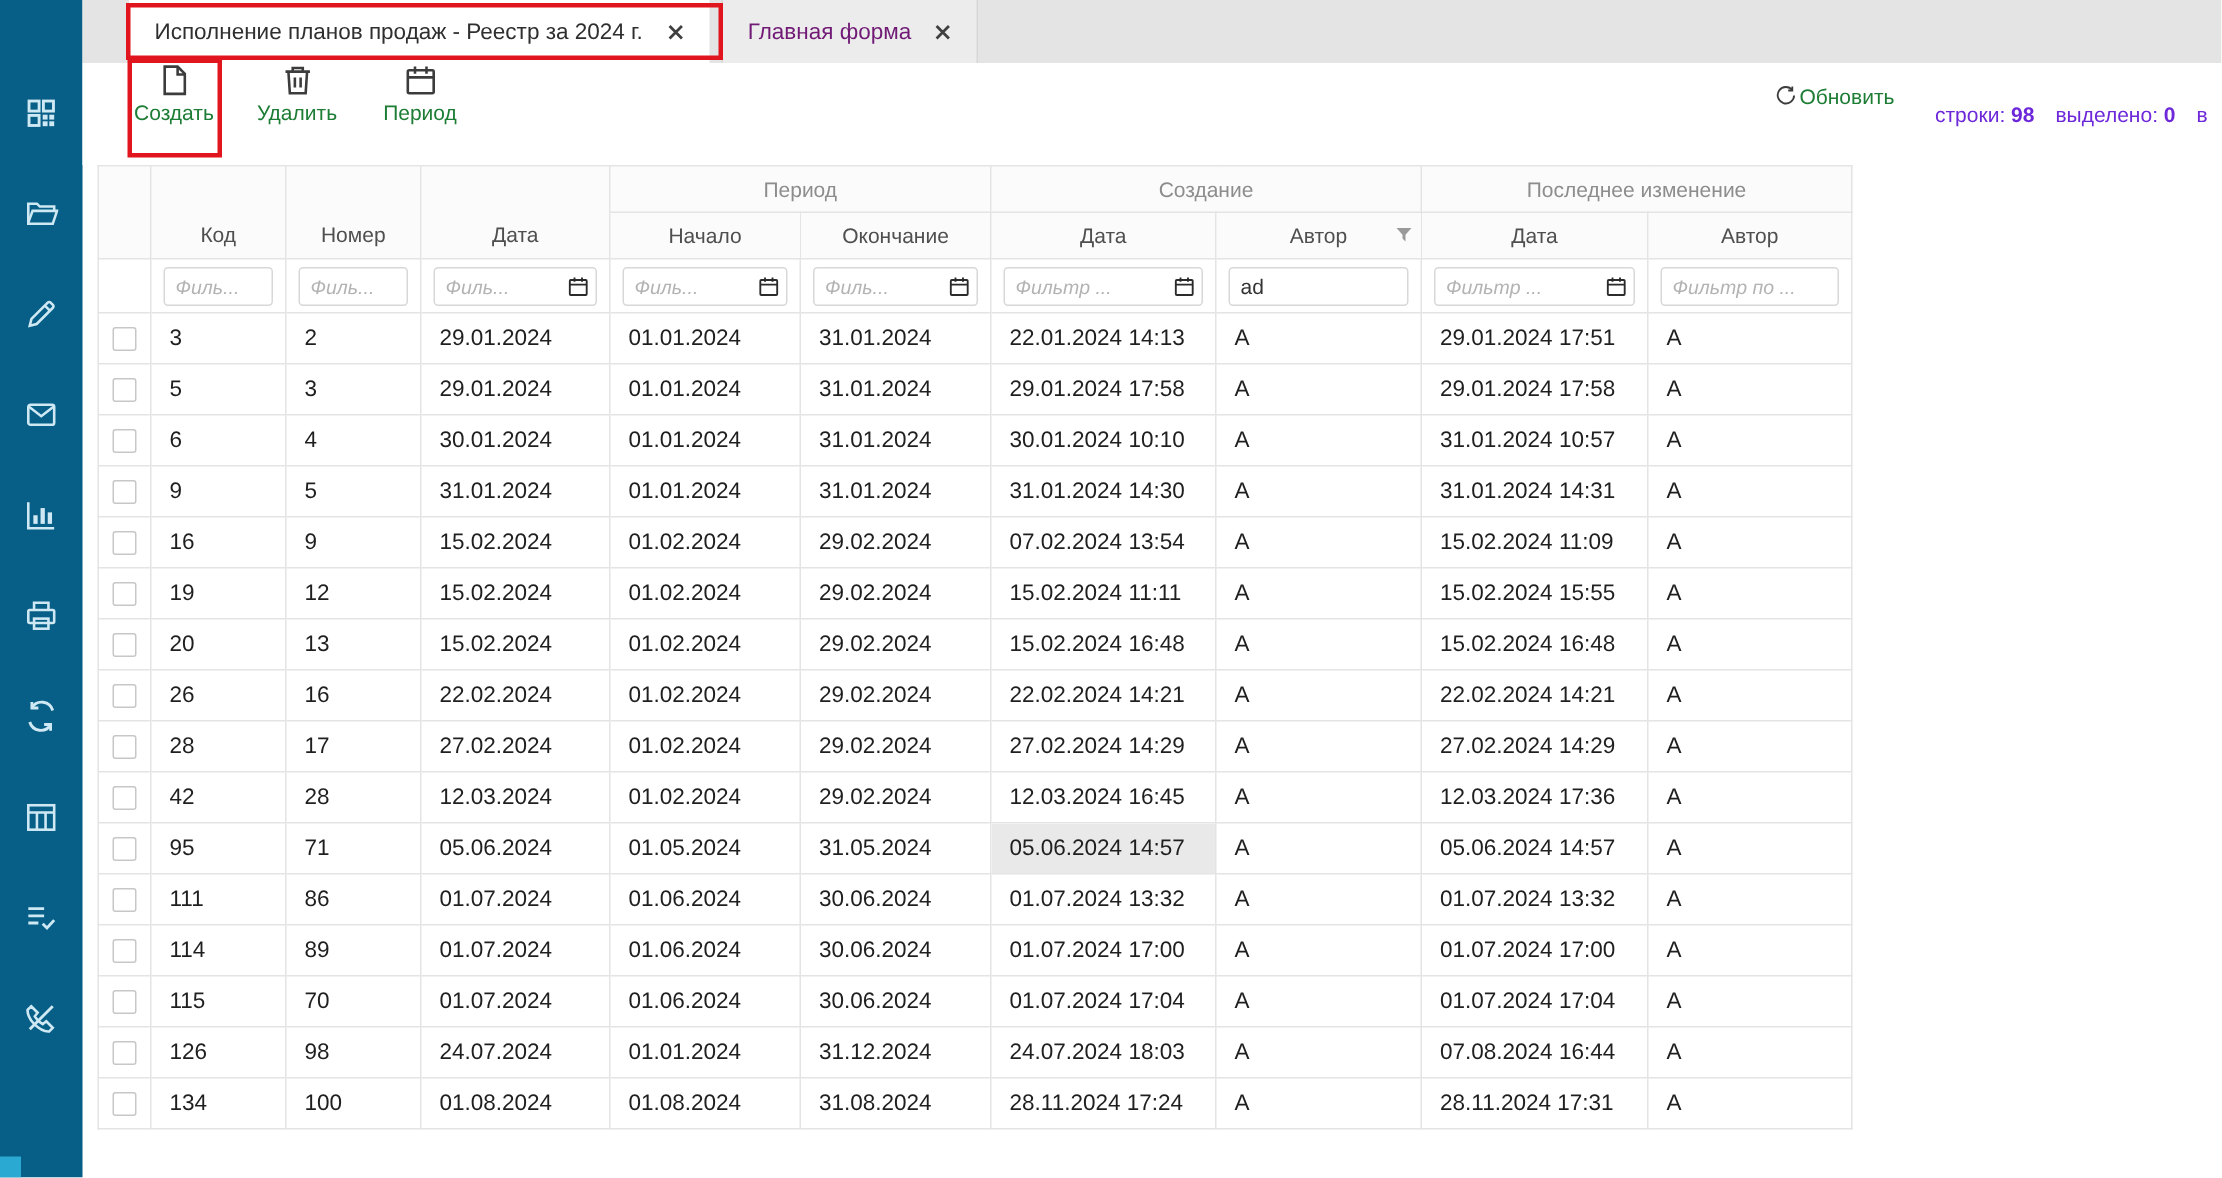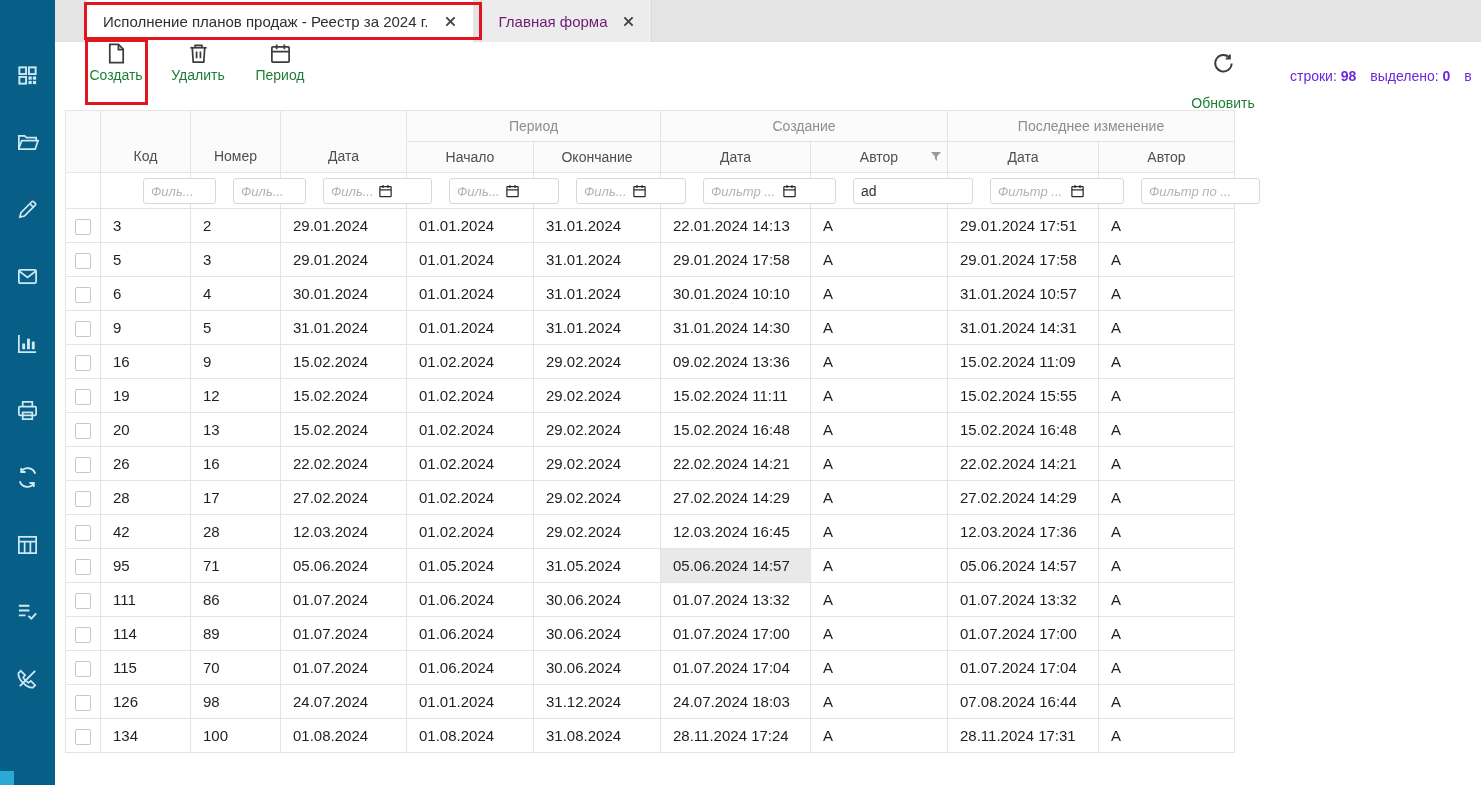--- a/index.html
+++ b/index.html
@@ -23,40 +23,40 @@
   .tab.active { background:#ffffff; }
   .tab.inactive { background:#ececec; border-left:1px solid #d7d7d7; border-right:1px solid #d7d7d7; margin-left:8px; color:#701a75; }
   .tab-close { display:flex; align-items:center; }
   .tab-close svg { width:11px; height:11px; stroke:#3f3f3f; stroke-width:2; }
 
   
   .toolbar { height:68px; background:#fff; position:relative; display:flex; padding-left:29px; flex:0 0 auto; }
   .tool-btn { width:64px; display:flex; flex-direction:column; align-items:center; gap:2px; margin-right:18px; cursor:pointer; color:#3c3c3c; }
   .tool-btn svg { width:23px; height:23px; }
   .tool-btn .lbl { font-size:14px; color:#1e7d35; }
-  .refresh-btn { position:absolute; left:1128px; top:11px; width:80px; display:flex; flex-direction:column; align-items:center; gap:20px; cursor:pointer; color:#3c3c3c; }
+  .refresh-btn { position:absolute; left:1128px; top:11px; width:80px; display:flex; flex-direction:row; align-items:center; gap:2px; cursor:pointer; color:#3c3c3c; }
   .refresh-btn svg { width:22px; height:22px; }
   .refresh-btn .lbl { font-size:14px; color:#1e7d35; }
   .stats { position:absolute; left:1235px; top:50%; transform:translateY(-50%); white-space:nowrap; font-size:14px; color:#6d28d9; }
   .stats b { font-weight:bold; }
   .stats .seg { margin-right:14px; }
 
   
   .table-wrap { margin-left:10px; width:1169px; }
   table { border-collapse:collapse; table-layout:fixed; width:1169px; }
   th, td { border:1px solid #e4e4e4; }
   thead th { font-weight:400; background:#fbfbfb; }
   .g-th { color:#8d8d8d; font-size:14px; height:31px; text-align:center; }
   .c-th { color:#4f4f4f; font-size:14px; height:31px; text-align:center; position:relative; cursor:pointer; }
   th[rowspan] { vertical-align:bottom; padding-bottom:8px; }
   .funnel { position:absolute; right:6px; top:50%; transform:translateY(-50%); }
   th[rowspan].empty { background:#fbfbfb; }
   .f-td { height:36px; padding:0 8px; background:#fff; }
   .f-wrap { position:relative; width:100%; }
-  .f-wrap input { width:100%; height:26px; border:1px solid #d8d8d8; border-radius:3px; padding:0 7px; font-family:inherit; font-size:14px; color:#333; outline:none; background:#fff;margin-left:34px; }
+  .f-wrap input { width:100%; height:26px; border:1px solid #d8d8d8; border-radius:3px; padding:0 7px; font-family:inherit; font-size:14px; color:#333; outline:none; background:#fff; }
   .f-wrap input::placeholder { font-style:italic; color:#b3b3b3; font-size:13px; }
   .f-wrap.has-cal input { padding-right:24px; }
   .f-wrap .cal { position:absolute; right:5px; top:50%; transform:translateY(-50%); width:15px; height:15px; color:#2b2b2b; cursor:pointer; }
   tbody td { height:34px; font-size:15px; color:#1f1f1f; padding:0 6px 0 12px; background:#fff; cursor:default; overflow:hidden; white-space:nowrap; }
   tbody td.cb-td { padding:0; text-align:center; }
   .cb { display:inline-block; width:16px; height:16px; border:1px solid #c7c7c7; border-radius:2px; background:#fff; vertical-align:middle; cursor:pointer; }
   tbody td.hl { background:#e9e9e9; }
 
   
   .ann { position:absolute; border:3px solid #e0151e; z-index:20; pointer-events:none; }
@@ -337,21 +337,21 @@
               <td class="d-td">31.01.2024 14:31</td>
               <td class="d-td">A</td>
             </tr>
             <tr>
               <td class="cb-td"><span class="cb"></span></td>
               <td class="d-td">16</td>
               <td class="d-td">9</td>
               <td class="d-td">15.02.2024</td>
               <td class="d-td">01.02.2024</td>
               <td class="d-td">29.02.2024</td>
-              <td class="d-td">09.02.2024 13:36</td>
+              <td class="d-td">07.02.2024 13:54</td>
               <td class="d-td">A</td>
               <td class="d-td">15.02.2024 11:09</td>
               <td class="d-td">A</td>
             </tr>
             <tr>
               <td class="cb-td"><span class="cb"></span></td>
               <td class="d-td">19</td>
               <td class="d-td">12</td>
               <td class="d-td">15.02.2024</td>
               <td class="d-td">01.02.2024</td>

